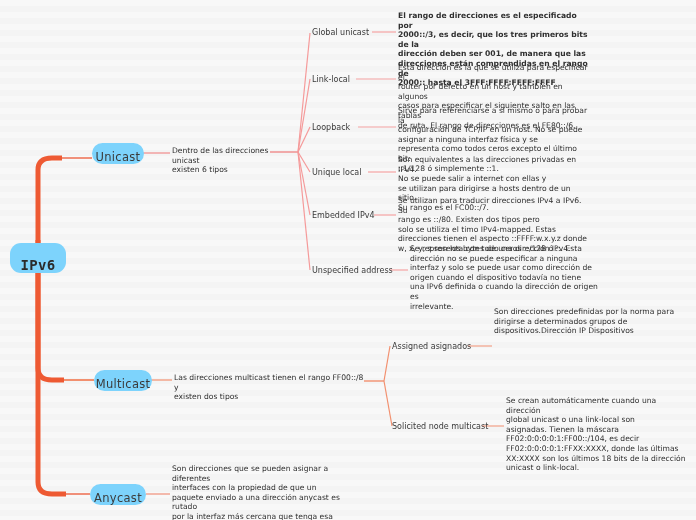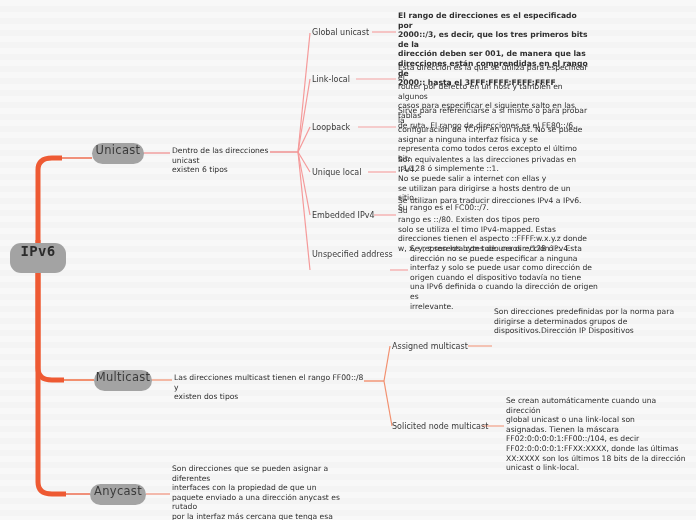--- a/index.html
+++ b/index.html
@@ -32,26 +32,26 @@
     left: 0; top: 0;
     width: 696px;
     height: 520px;
     pointer-events: none;
   }
   .node {
     position: absolute;
     box-sizing: border-box;
   }
   .pill {
-    background: #a3a3a3;
+    background: #7dd3fc;
     border-radius: 11px;
     color: #333333;
     text-align: center;
     display: flex;
-    align-items: flex-start;
+    align-items: flex-end;
     justify-content: center;
     letter-spacing: 0.3px;
   }
   .root-pill {
     font-family: "DejaVu Sans Mono", "Liberation Mono", monospace;
     font-weight: bold;
     font-size: 14px;
     color: #2b2b2b;
   }
   .branch-pill {
@@ -161,36 +161,36 @@
 se utilizan para dirigirse a hosts dentro de un sitio.
 Su rango es el FC00::/7.</div>
 
   <div class="leaf-label" style="left:312px; top:211px;">Embedded IPv4</div>
   <div class="note" style="left:398px; top:196px; width:190px;">Se utilizan para traducir direcciones IPv4 a IPv6. Su
 rango es ::/80. Existen dos tipos pero
 solo se utiliza el timo IPv4-mapped. Estas
 direcciones tienen el aspecto ::FFFF:w.x.y.z donde
 w, x, y, z son los bytes de una dirección IPv4.</div>
 
-  <div class="leaf-label" style="left:312px; top:250px;">Unspecified address</div>
+  <div class="leaf-label" style="left:312px; top:266px;">Unspecified address</div>
   <div class="note" style="left:410px; top:244px; width:190px;">Se representa con todo ceros ::/128 ó ::. Esta
 dirección no se puede especificar a ninguna
 interfaz y solo se puede usar como dirección de
 origen cuando el dispositivo todavía no tiene
 una IPv6 definida o cuando la dirección de origen es
 irrelevante.</div>
 
   <div class="node pill branch-pill" style="left:94px; top:370px; width:58px; height:21px;">
     <span>Multicast</span>
   </div>
 
   <div class="note" style="left:174px; top:373px; width:192px;">Las direcciones multicast tienen el rango FF00::/8 y
 existen dos tipos</div>
 
-  <div class="leaf-label" style="left:392px; top:342px;">Assigned multicast</div>
+  <div class="leaf-label" style="left:392px; top:342px;">Assigned asignados</div>
   <div class="note" style="left:494px; top:307px; width:190px;">Son direcciones predefinidas por la norma para
 dirigirse a determinados grupos de
 dispositivos.Dirección IP Dispositivos</div>
 
   <div class="leaf-label" style="left:392px; top:422px;">Solicited node multicast</div>
   <div class="note" style="left:506px; top:396px; width:186px;">Se crean automáticamente cuando una dirección
 global unicast o una link-local son
  asignadas. Tienen la máscara
 FF02:0:0:0:0:1:FF00::/104, es decir
 FF02:0:0:0:0:1:FFXX:XXXX, donde las últimas

